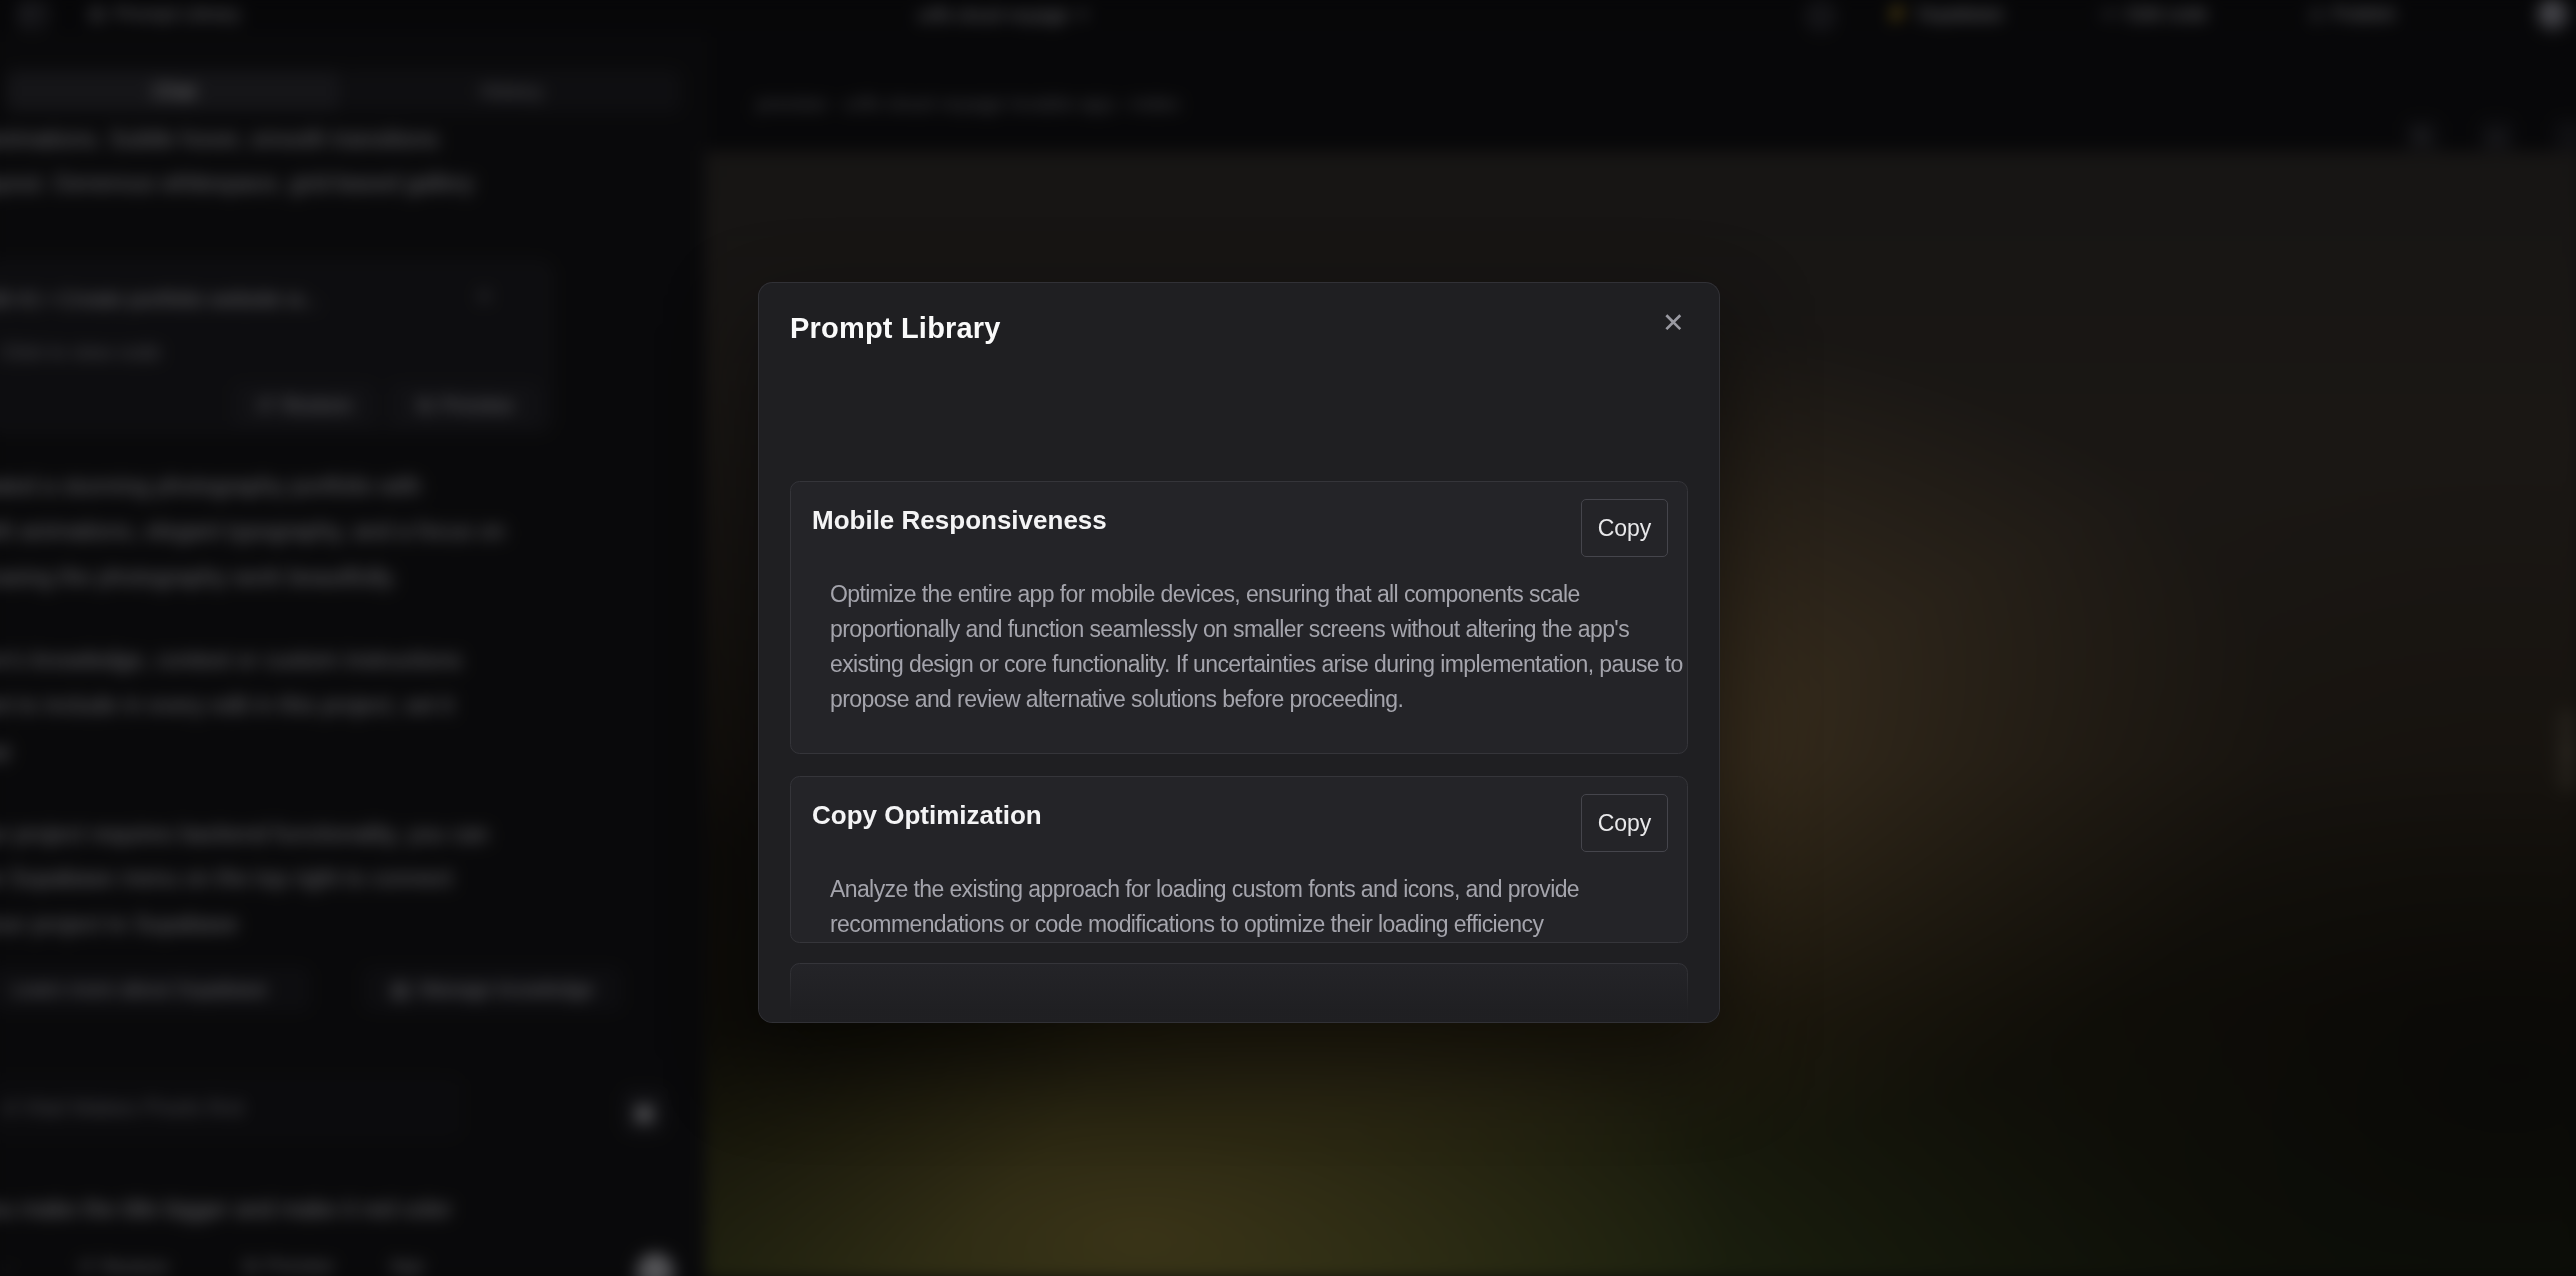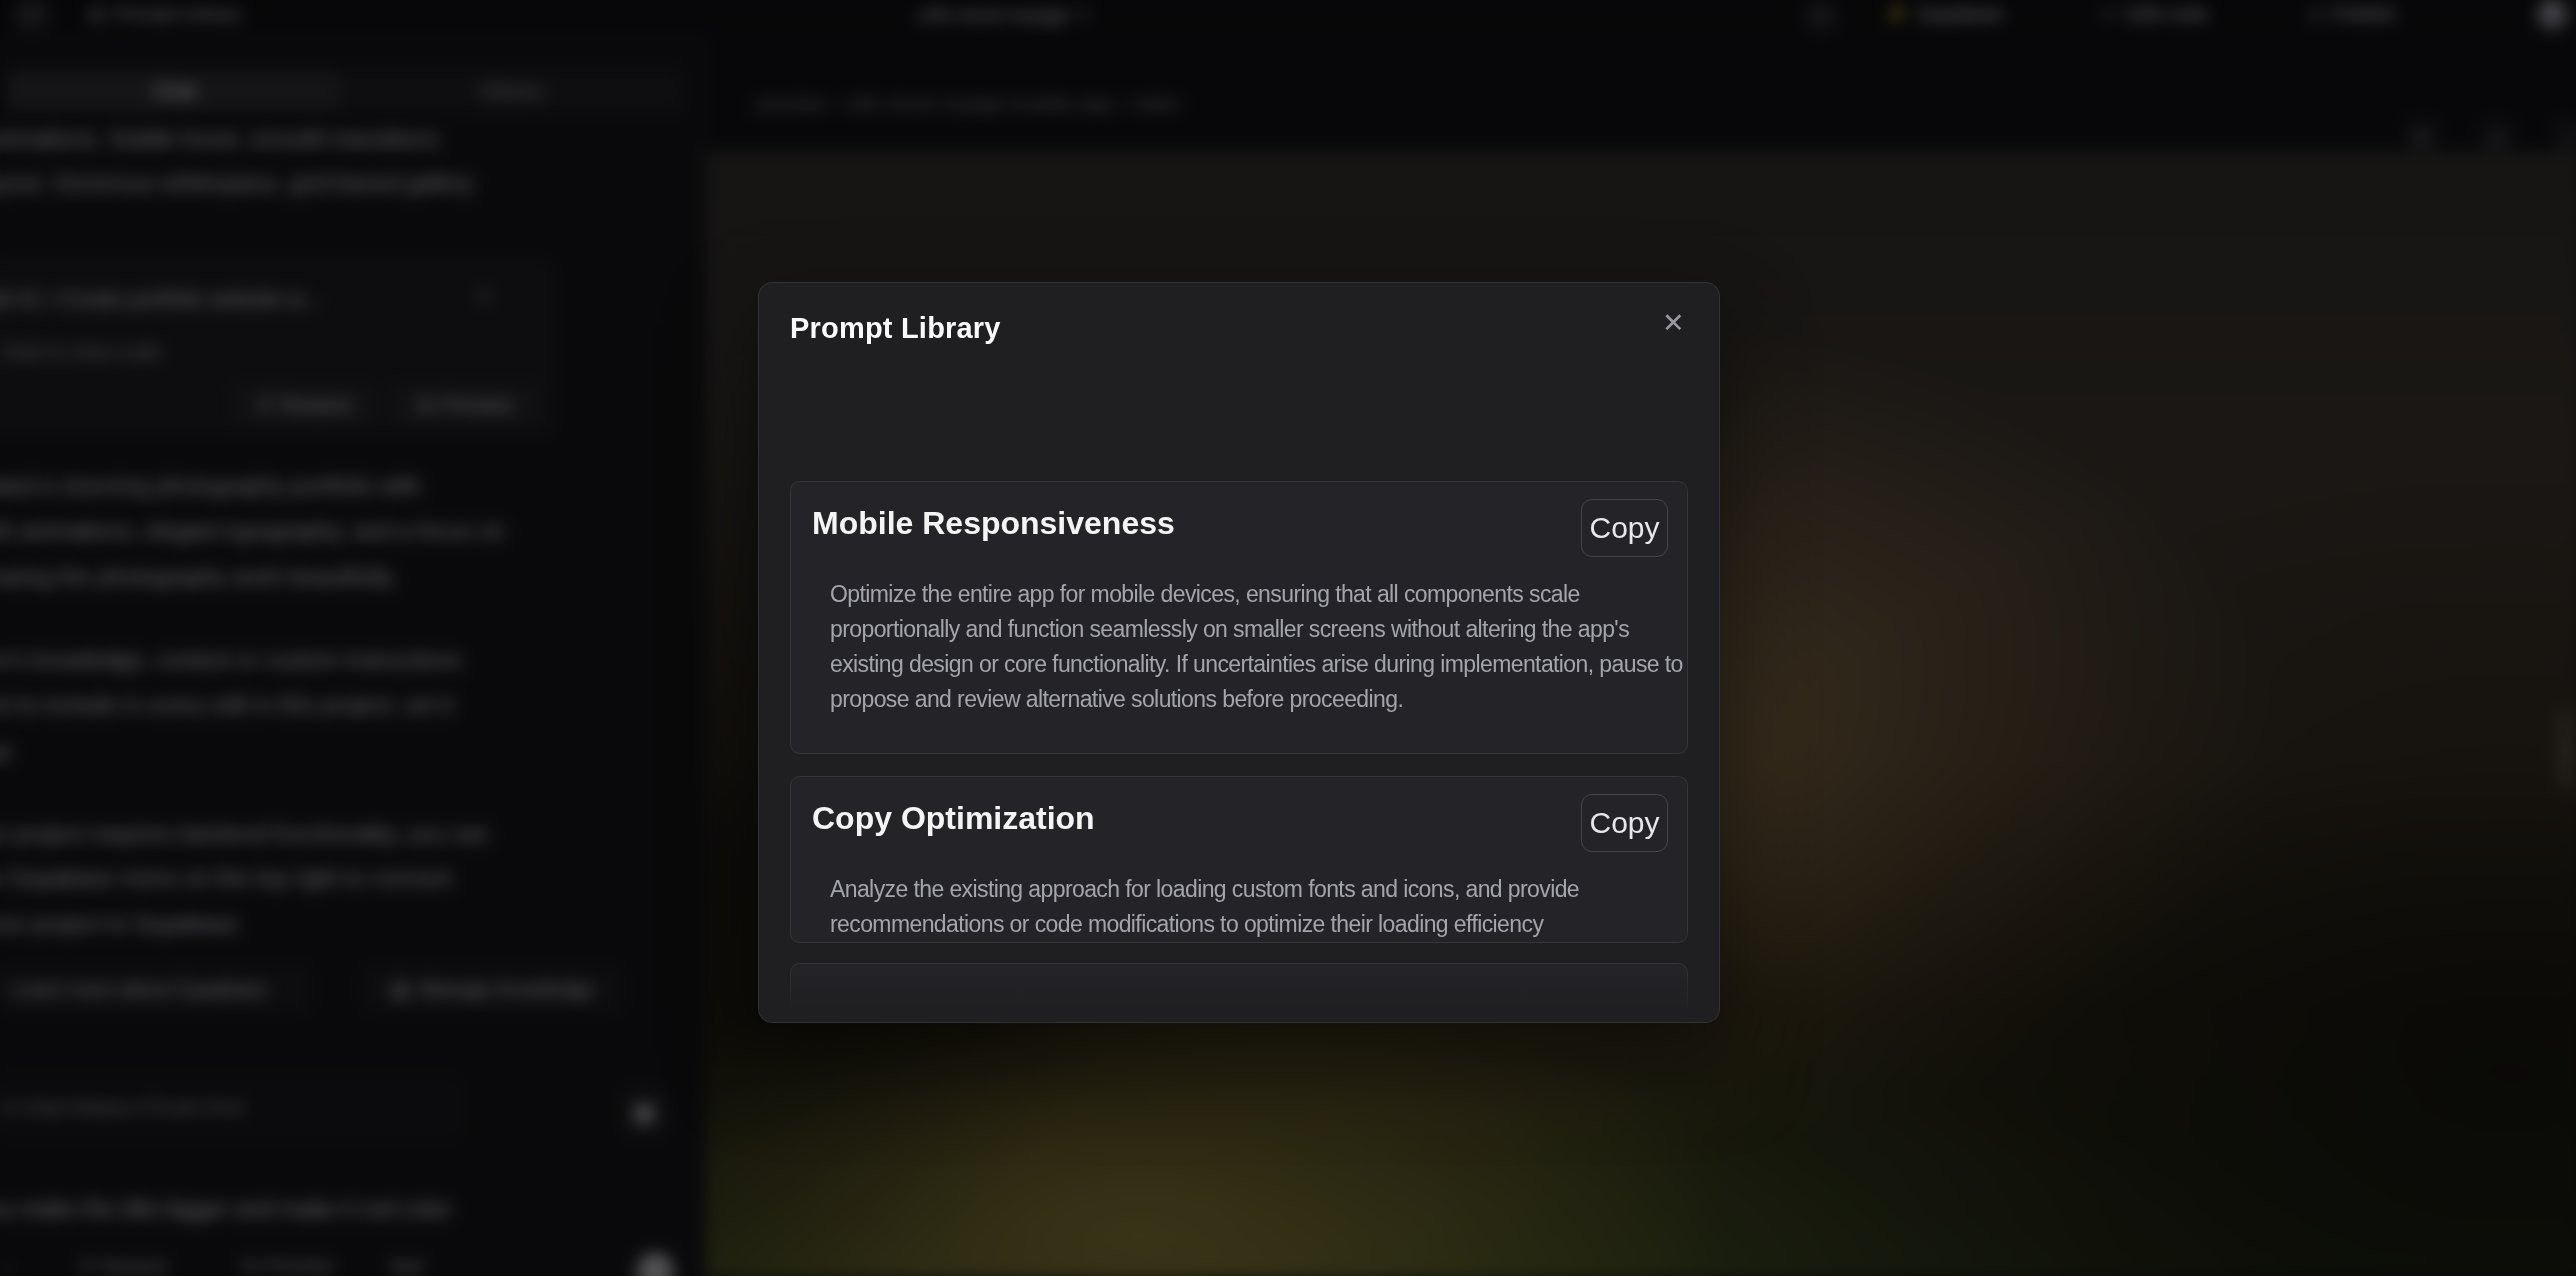--- a/index.html
+++ b/index.html
@@ -78,23 +78,23 @@
   .m-close{left:903px;top:27px;font-size:27px;color:#9a9aa2;line-height:1;}
   .m-search{left:31px;top:100px;width:898px;height:62px;border-radius:9.6px;border:1.9px solid #50505a;
     background:#1b1b1e;color:#e4e4e7;font-size:25px;padding:0 25px;box-sizing:border-box;outline:none;
     font-family:"Liberation Sans",sans-serif;}
   .m-search::placeholder{color:#a6adb7;}
   .pcard{position:absolute;left:31px;width:898px;border-radius:9.6px;background:#242428;
     border:1px solid #35353a;box-sizing:border-box;}
   .pcard-1{top:198px;height:273px;}
   .pcard-2{top:493px;height:167px;}
   .pcard-3{top:680px;height:87px;}
-  .p-title{position:absolute;left:21px;top:23px;font-size:32px;font-weight:700;color:#f4f4f5;}
-  .copy-btn{position:absolute;right:19px;top:17.3px;width:85px;height:56px;border-radius:11px;
-    border:1.9px solid #45454c;background:transparent;color:#e8e8ea;font-size:30px;
+  .p-title{position:absolute;left:21px;top:23px;font-size:26px;font-weight:700;color:#f4f4f5;}
+  .copy-btn{position:absolute;right:19px;top:17.3px;width:85px;height:56px;border-radius:5px;
+    border:1.9px solid #45454c;background:transparent;color:#e8e8ea;font-size:23px;
     display:flex;align-items:center;justify-content:center;}
   .p-desc{position:absolute;left:21px;top:77px;width:871px;font-size:23px;line-height:35px;
     color:#a4a4ac;letter-spacing:-0.6px;margin:18px;}
   .m-fade{position:absolute;left:0;bottom:0;width:100%;height:58px;
     background:linear-gradient(180deg,rgba(31,31,34,0),rgba(31,31,34,0.96) 80%);}
 </style>
 </head>
 <body>
 
 <div class="stage">

